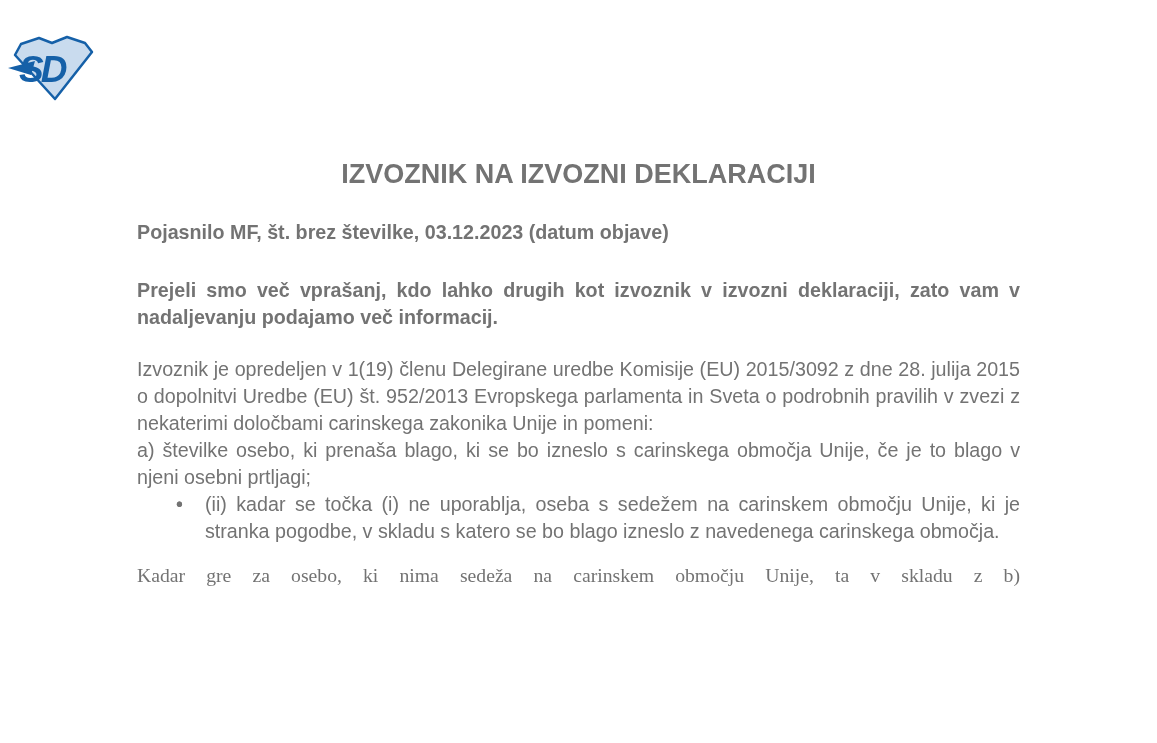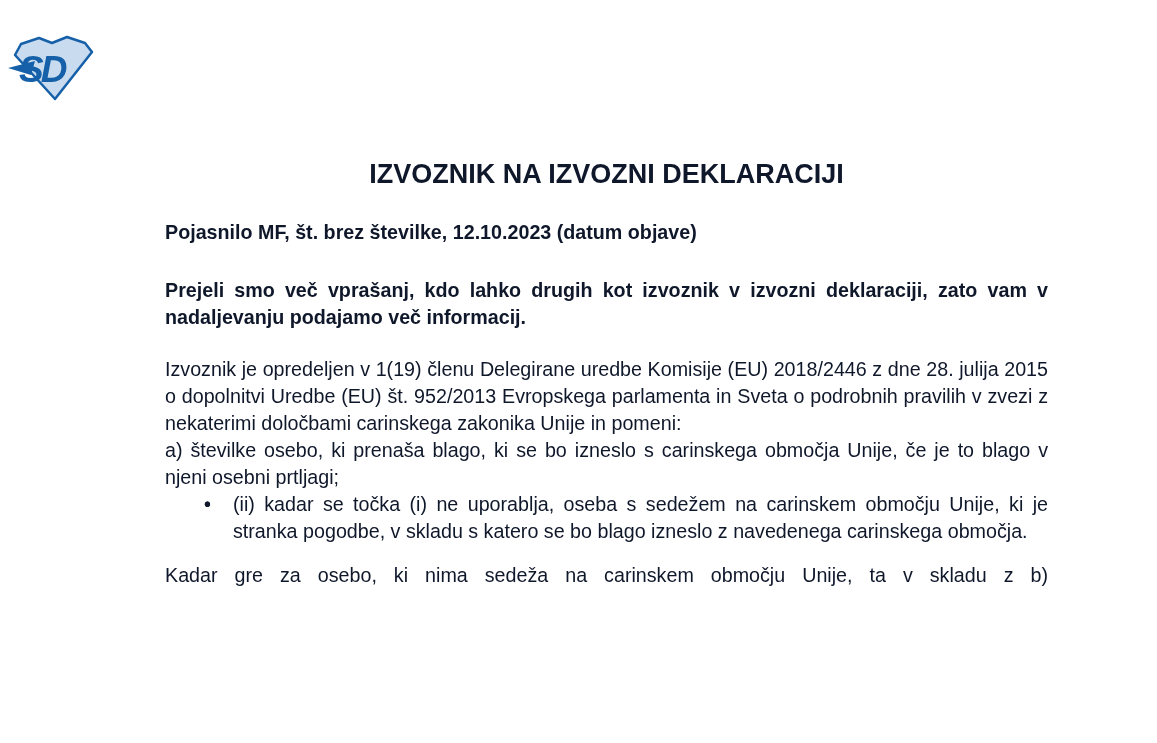--- a/index.html
+++ b/index.html
@@ -28,22 +28,21 @@
     width: 87px;
     height: 67px;
   }
   .content {
     position: absolute;
     left: 137px;
     top: 0;
     width: 883px;
     font-size: 19.7px;
     line-height: 27px;
-    color: #0f172a;
-    margin-left: 28px;
+    color: #737373;
   }
   .doc-title {
     margin: 161px 0 0 0;
     font-size: 27px;
     line-height: 27px;
     font-weight: bold;
     text-align: center;
     white-space: nowrap;
   }
   .doc-subtitle {
@@ -76,44 +75,45 @@
   }
   .bullet-dot {
     position: absolute;
     left: 39px;
     top: 0;
   }
   .doc-continuation {
     margin: 17px 0 0 0;
     text-align: justify;
     text-align-last: justify;
+    font-family: Liberation Serif, serif;
   }
 </style>
 </head>
 <body>
 
 <div class="page">
 
   <div class="logo">
     <svg viewBox="0 0 87 67" width="87" height="67">
       <polygon points="13,9 31,3 44,8 59,2 77,8 84,17 47,64 7,20" fill="#c9dbee" stroke="#1560a8" stroke-width="2.5" stroke-linejoin="round"></polygon>
       <path d="M0,33 L27,26 L23,40 Z" fill="#1560a8"></path>
       <text x="11" y="47" font-family="Liberation Sans, sans-serif" font-size="37" font-weight="bold" font-style="italic" letter-spacing="-3" fill="#1560a8">SD</text>
     </svg>
   </div>
 
   <div class="content">
 
     <h1 class="doc-title">IZVOZNIK NA IZVOZNI DEKLARACIJI</h1>
 
-    <p class="doc-subtitle">Pojasnilo MF, št. brez številke, 12.10.2023 (datum objave)</p>
+    <p class="doc-subtitle">Pojasnilo MF, št. brez številke, 03.12.2023 (datum objave)</p>
 
     <p class="doc-intro">Prejeli smo več vprašanj, kdo lahko drugih kot izvoznik v izvozni deklaraciji, zato vam v nadaljevanju podajamo več informacij.</p>
 
-    <p class="doc-definition">Izvoznik je opredeljen v 1(19) členu Delegirane uredbe Komisije (EU) 2018/2446 z dne 28. julija 2015 o dopolnitvi Uredbe (EU) št. 952/2013 Evropskega parlamenta in Sveta o podrobnih pravilih v zvezi z nekaterimi določbami carinskega zakonika Unije in pomeni:</p>
+    <p class="doc-definition">Izvoznik je opredeljen v 1(19) členu Delegirane uredbe Komisije (EU) 2015/3092 z dne 28. julija 2015 o dopolnitvi Uredbe (EU) št. 952/2013 Evropskega parlamenta in Sveta o podrobnih pravilih v zvezi z nekaterimi določbami carinskega zakonika Unije in pomeni:</p>
 
     <p class="doc-item">a) številke osebo, ki prenaša blago, ki se bo izneslo s carinskega območja Unije, če je to blago v njeni osebni prtljagi;</p>
 
 
     <ul class="bullet-list">
       <li class="bullet-item">
         <span class="bullet-dot">•</span>
       </li>
       <li class="bullet-item">
         <span class="bullet-dot">•</span>

